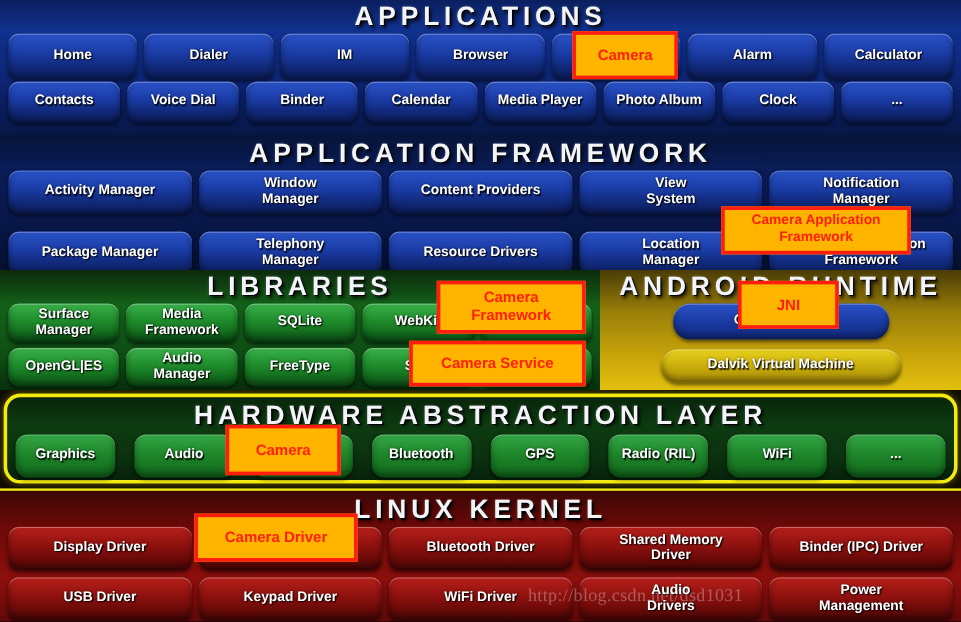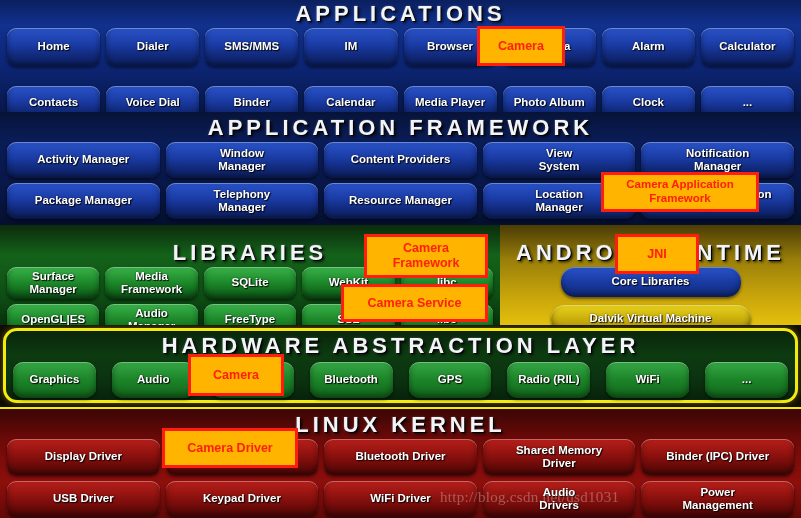--- a/index.html
+++ b/index.html
@@ -39,21 +39,21 @@
     background:linear-gradient(180deg,#071338 0%,#0a1c57 25%,#081646 70%,#050f2e 100%);
     border-bottom:2px solid #04102e;}
   #framework .layer-title{padding-top:3px;height:25px;line-height:25px;}
 
   
   #midrow{top:225px;height:100px;display:flex;}
   #libs{width:500px;height:100px;position:relative;
     background:linear-gradient(180deg,#0c2a0c 0%,#14621a 30%,#0e4d14 72%,#07300b 100%);}
   #runtime{width:301px;height:100px;position:relative;
     background:linear-gradient(180deg,#4a3c06 0%,#9a7f09 35%,#c9a50b 72%,#e3c00d 100%);}
-  #libs .layer-title,#runtime .layer-title{padding-top:16px;height:24px;line-height:24px;}
+  #libs .layer-title,#runtime .layer-title{padding-top:2px;height:24px;line-height:24px;}
   .cell-green{background:linear-gradient(180deg,#39b24a 0%,#1f8c2c 45%,#14701f 72%,#0c5416 100%);}
   .cell-rt-blue{background:linear-gradient(180deg,#2a53c8 0%,#1a3ba4 48%,#102a7c 100%);
     border-radius:14px;height:30px;}
   .cell-rt-yellow{background:linear-gradient(180deg,#e8d21e 0%,#cdb20d 45%,#a88c07 100%);
     border-radius:14px;height:28px;color:#fff;text-align:center;}
 
   
   #hal{top:325px;height:82px;background:#100d00;padding:3px 3px 4px 3px;box-sizing:border-box;}
   #halbox{width:795px;height:75px;box-sizing:border-box;
     border:3px solid #f5ea10;border-radius:14px;
@@ -88,52 +88,51 @@
 </head>
 <body>
 
 <div id="stage">
 
   <div class="layer" id="apps">
     <div class="layer-title">Applications</div>
     <div class="row" id="apps-r1" style="height:38px;margin-top:2px;">
         <div class="cell cell-blue">Home</div>
         <div class="cell cell-blue">Dialer</div>
-        <div class="cell cell-blue">SMS/MMS</div>
         <div class="cell cell-blue">IM</div>
         <div class="cell cell-blue">Browser</div>
         <div class="cell cell-blue">Camera</div>
         <div class="cell cell-blue">Alarm</div>
         <div class="cell cell-blue">Calculator</div>
       </div>
-    <div class="row" id="apps-r2" style="height:34px;margin-top:20px;">
+    <div class="row" id="apps-r2" style="height:34px;margin-top:2px;">
         <div class="cell cell-blue">Contacts</div>
         <div class="cell cell-blue">Voice Dial</div>
         <div class="cell cell-blue">Binder</div>
         <div class="cell cell-blue">Calendar</div>
         <div class="cell cell-blue">Media Player</div>
         <div class="cell cell-blue">Photo Album</div>
         <div class="cell cell-blue">Clock</div>
         <div class="cell cell-blue">...</div>
       </div>
   </div>
 
   <div class="layer" id="framework">
     <div class="layer-title">Application Framework</div>
     <div class="row" id="fw-r1" style="height:36px;margin-top:2px;">
         <div class="cell cell-blue">Activity Manager</div>
         <div class="cell cell-blue">Window<br>Manager</div>
         <div class="cell cell-blue">Content Providers</div>
         <div class="cell cell-blue">View<br>System</div>
         <div class="cell cell-blue">Notification<br>Manager</div>
       </div>
-    <div class="row" id="fw-r2" style="height:36px;margin-top:5px;">
+    <div class="row" id="fw-r2" style="height:36px;margin-top:15px;">
         <div class="cell cell-blue">Package Manager</div>
         <div class="cell cell-blue">Telephony<br>Manager</div>
-        <div class="cell cell-blue">Resource Manager</div>
+        <div class="cell cell-blue">Resource Drivers</div>
         <div class="cell cell-blue">Location<br>Manager</div>
         <div class="cell cell-blue">Camera Application Framework</div>
       </div>
   </div>
 
   <div class="layer" id="midrow">
 
     <div id="libs">
       <div class="layer-title">Libraries</div>
       <div class="row" id="lib-r1" style="height:32px;margin-top:2px;">

